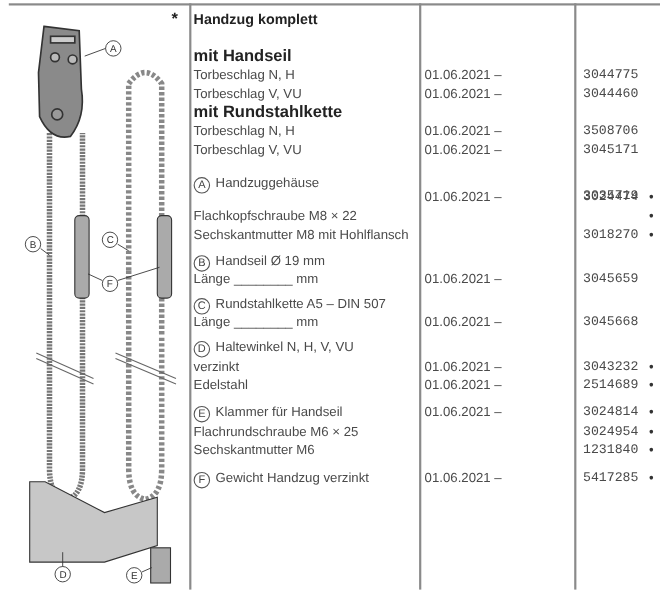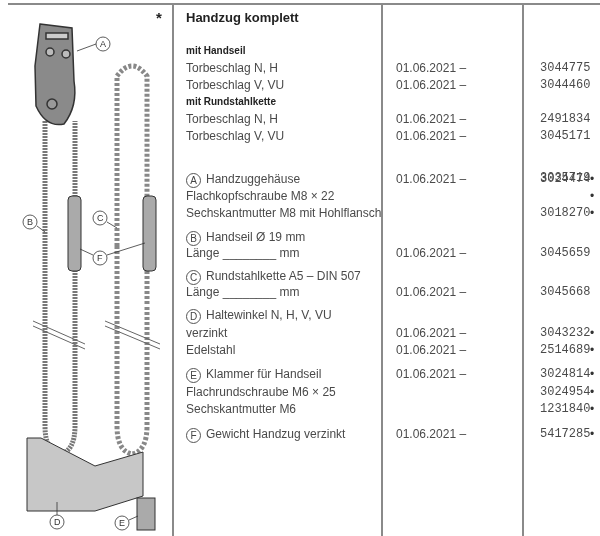--- a/index.html
+++ b/index.html
@@ -2,26 +2,26 @@
 <html><head>
 <meta charset="utf-8">
 <style>
   html, body { margin: 0; padding: 0; background: #ffffff; }
   body { width: 600px; height: 536px; position: relative; overflow: hidden;
          font-family: "Liberation Sans", sans-serif; color: #4a4a4a; }
   .hline-top { position: absolute; left: 8px; right: 0; top: 3px; height: 2px; background: #8a8a8a; }
   .vline { position: absolute; top: 3px; bottom: 0; width: 2px; background: #8a8a8a; }
   .illus { position: absolute; left: 0; top: 6px; width: 170px; height: 530px; }
   .star { position: absolute; left: 156px; top: 9px; font-size: 15px; font-weight: bold; color: #222; }
-  .row { position: absolute; font-size: 12px; line-height: 14px; white-space: nowrap; margin-left: 10px; }
+  .row { position: absolute; font-size: 12px; line-height: 14px; white-space: nowrap; }
   .c1 { left: 176px; }
   .c2 { left: 386px; }
   .c3 { left: 530px; font-family: Liberation Mono, monospace; }
   .bullet { position: absolute; left: 590px; font-size: 12px; line-height: 14px; color: #333; }
-  .bold { font-weight: bold; color: #222; font-size: 10px; }
+  .bold { font-weight: bold; color: #222; font-size: 15px; }
   .circ { display: inline-block; width: 13px; height: 13px; border: 1px solid #555; border-radius: 50%;
           font-size: 10px; line-height: 13px; text-align: center; margin-right: 5px; vertical-align: -1px; color: #444; }
 </style>
 </head>
 <body>
 
 <div class="hline-top"></div>
 <div class="vline" style="left:172px"></div>
 <div class="vline" style="left:381px"></div>
 <div class="vline" style="left:522px"></div>
@@ -88,26 +88,26 @@
 <div class="row c1" style="top:61px">Torbeschlag N, H</div>
 <div class="row c2" style="top:61px">01.06.2021 –</div>
 <div class="row c3" style="top:61px">3044775</div>
 <div class="row c1" style="top:78px">Torbeschlag V, VU</div>
 <div class="row c2" style="top:78px">01.06.2021 –</div>
 <div class="row c3" style="top:78px">3044460</div>
 
 <div class="row c1 bold" style="top:95px">mit Rundstahlkette</div>
 <div class="row c1" style="top:112px">Torbeschlag N, H</div>
 <div class="row c2" style="top:112px">01.06.2021 –</div>
-<div class="row c3" style="top:112px">2491834</div>
+<div class="row c3" style="top:112px">3508706</div>
 <div class="row c1" style="top:129px">Torbeschlag V, VU</div>
 <div class="row c2" style="top:129px">01.06.2021 –</div>
 <div class="row c3" style="top:129px">3045171</div>
 
-<div class="row c1" style="top:172px"><span class="circ">A</span><span>Handzuggehäuse</span></div>
+<div class="row c1" style="top:159px"><span class="circ">A</span><span>Handzuggehäuse</span></div>
 <div class="row c2" style="top:172px">01.06.2021 –</div>
 <div class="row c3" style="top:172px">3024474</div>
 <div class="bullet" style="top:172px">•</div>
 
 <div class="row c1" style="top:189px">Flachkopfschraube M8 × 22</div>
 <div class="row c3" style="top:171px">3035719</div>
 <div class="bullet" style="top:189px">•</div>
 
 <div class="row c1" style="top:206px">Sechskantmutter M8 mit Hohlflansch</div>
 <div class="row c3" style="top:206px">3018270</div>

